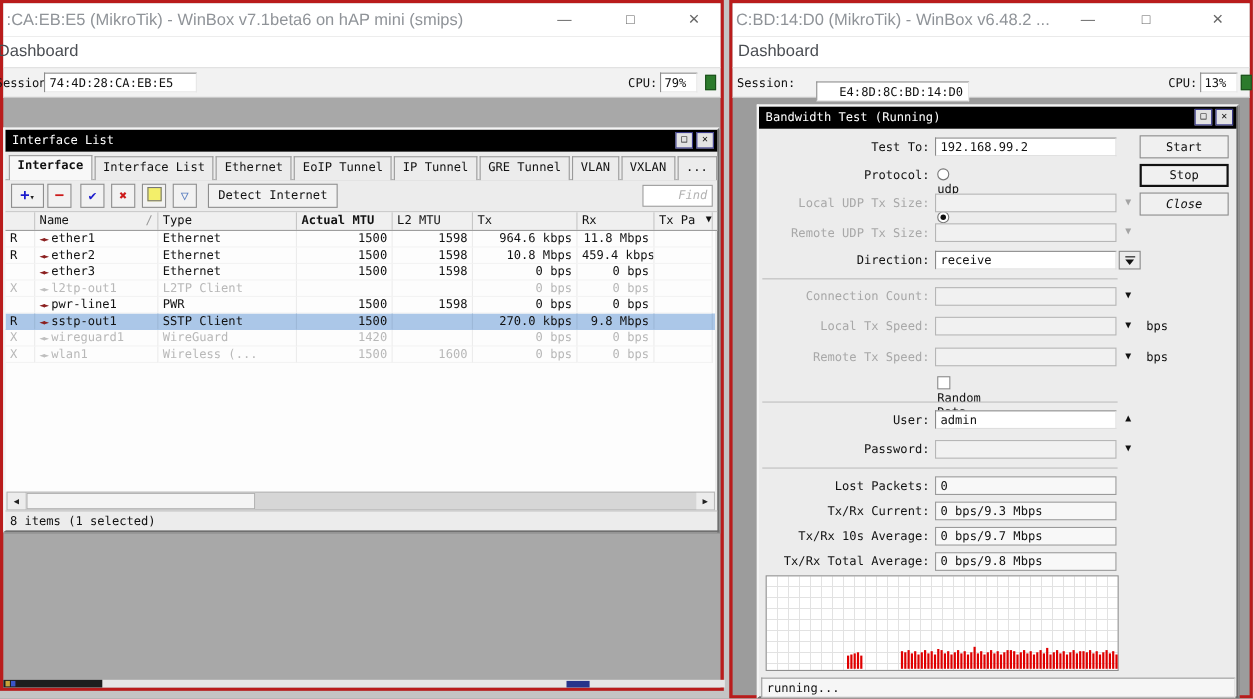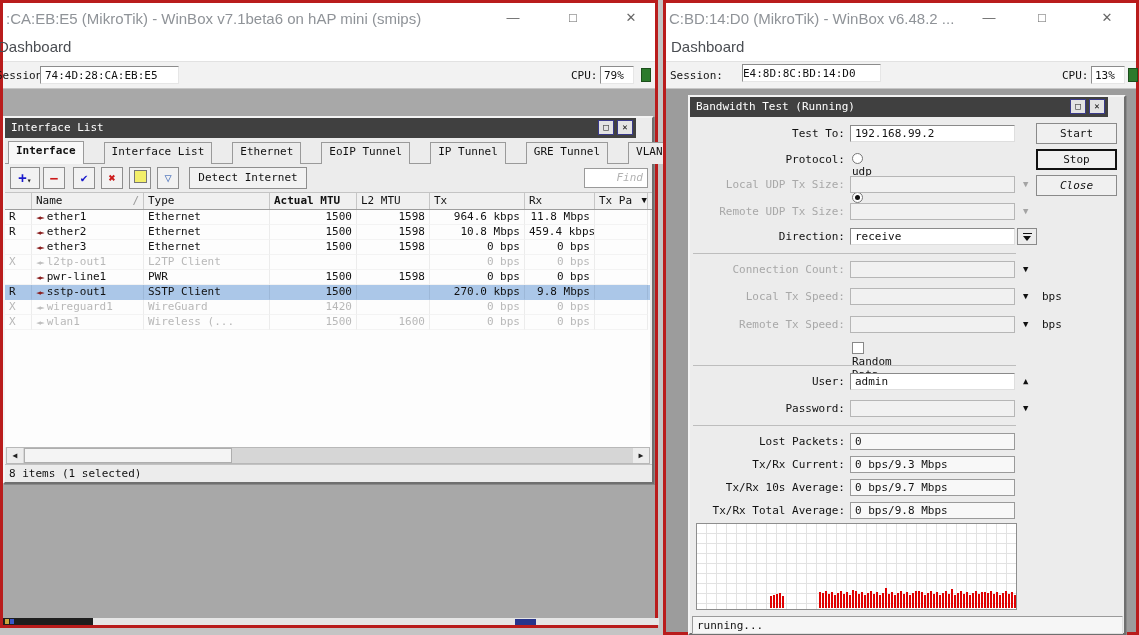--- a/index.html
+++ b/index.html
@@ -13,27 +13,27 @@
   .os-title { position:absolute; left:3px; top:7px; font-size:15px; color:#8f9398; white-space:nowrap; font-family:"Liberation Sans",sans-serif; }
   .os-ctrl { position:absolute; top:0; width:46px; height:30px; text-align:center; line-height:30px; color:#666; font-size:13px; font-family:"Liberation Sans",sans-serif; }
   .os-menubar { position:absolute; left:0; top:30px; right:0; height:28px; background:#fff; }
   .os-menuitem { position:absolute; top:5px; font-size:15px; color:#4a4d52; font-family:"Liberation Sans",sans-serif; }
   .session-bar { position:absolute; left:0; top:58px; right:0; height:28px; background:#f2f2f2; border-top:1px solid #e2e2e2; border-bottom:1px solid #c6c6c6; }
   .sunken-box { background:#fff; border:1px solid #8c8c8c; border-bottom-color:#e6e6e6; border-right-color:#e6e6e6; }
   .cpu-green { background:#2c7a2c; border:1px solid #1c4f1c; }
 
   
   .wb-win { position:absolute; background:#ececec; border:2px solid #c9c9c9; border-top-color:#f4f4f4; border-left-color:#f4f4f4; border-bottom-color:#6f6f6f; border-right-color:#6f6f6f; box-shadow:1px 1px 0 #888; }
-  .wb-titlebar { position:absolute; left:0; top:0; right:16px; height:20px; background:#404040; color:#fff; }
+  .wb-titlebar { position:absolute; left:0; top:0; right:0; height:20px; background:#000000; color:#fff; }
   .wb-title { position:absolute; left:6px; top:3px; font-size:11px; color:#fff; white-space:nowrap; }
   .wb-titlebtn { position:absolute; top:2px; width:16px; height:15px; background:#e3e3e3; border:1px solid #3a3a8a; color:#111; text-align:center; line-height:13px; font-size:9px; font-weight:bold; }
 
   
   .tabbar { position:absolute; left:0; top:20px; right:0; height:26px; background:#ececec; border-bottom:1px solid #9a9a9a; padding:4px 0 0 3px; display:flex; }
-  .tab { border:1px solid #9a9a9a; border-bottom:none; padding:2px 7px 0 7px; margin-right:20px; height:22px; background:#ececec; white-space:nowrap; }
+  .tab { border:1px solid #9a9a9a; border-bottom:none; padding:2px 7px 0 7px; margin-right:2px; height:22px; background:#ececec; white-space:nowrap; }
   .tab.active { background:#f8f8f8; font-weight:bold; height:23px; margin-top:-1px; }
 
   
   .toolbar { position:absolute; left:0; top:46px; right:0; height:29px; background:#ececec; border-bottom:1px solid #c4c4c4; }
   .tbtn { position:absolute; top:3px; height:22px; background:#f2f2f2; border:1px solid #8e8e8e; text-align:center; line-height:20px; }
   .findbox { position:absolute; top:4px; height:20px; background:#fff; border:1px solid #9a9a9a; color:#b2b2b2; font-style:italic; padding:2px 4px; text-align:right; }
 
   
   .thead { position:absolute; left:0; top:75px; right:0; height:17px; display:flex; background:#f0f0f0; border-bottom:1px solid #9e9e9e; }
   .thead .hc { border-right:1px solid #c6c6c6; padding:1px 4px; white-space:nowrap; overflow:hidden; }
@@ -250,21 +250,21 @@
     <span class="os-title">C:BD:14:D0 (MikroTik) - WinBox v6.48.2 ...</span>
     <span class="os-ctrl" style="left:300px;">—</span>
     <span class="os-ctrl" style="left:353px;">□</span>
     <span class="os-ctrl" style="left:418px;">✕</span>
   </div>
   <div class="os-menubar">
     <span class="os-menuitem" style="left:5px;">Dashboard</span>
   </div>
   <div class="session-bar">
     <span class="abs" style="left:4px; top:7px;">Session:</span>
-    <div class="sunken-box abs" style="left:76px; top:2px; width:139px; height:18px; padding:2px 0;"><span>E4:8D:8C:BD:14:D0</span></div>
+    <div class="sunken-box abs" style="left:76px; top:12px; width:139px; height:18px; padding:2px 20px;"><span>E4:8D:8C:BD:14:D0</span></div>
     <span class="abs" style="left:396px; top:7px;">CPU:</span>
     <div class="sunken-box abs" style="left:425px; top:4px; width:34px; height:18px; padding:2px 3px;"><span>13%</span></div>
     <div class="cpu-green abs" style="left:462px; top:6px; width:10px; height:14px;"></div>
   </div>
 
   <div class="wb-win" style="left:22px; top:92px; width:438px; height:540px;">
     <div class="wb-titlebar">
       <span class="wb-title">Bandwidth Test (Running)</span>
       <span class="wb-titlebtn" style="right:22px;">□</span>
       <span class="wb-titlebtn" style="right:3px;">✕</span>

